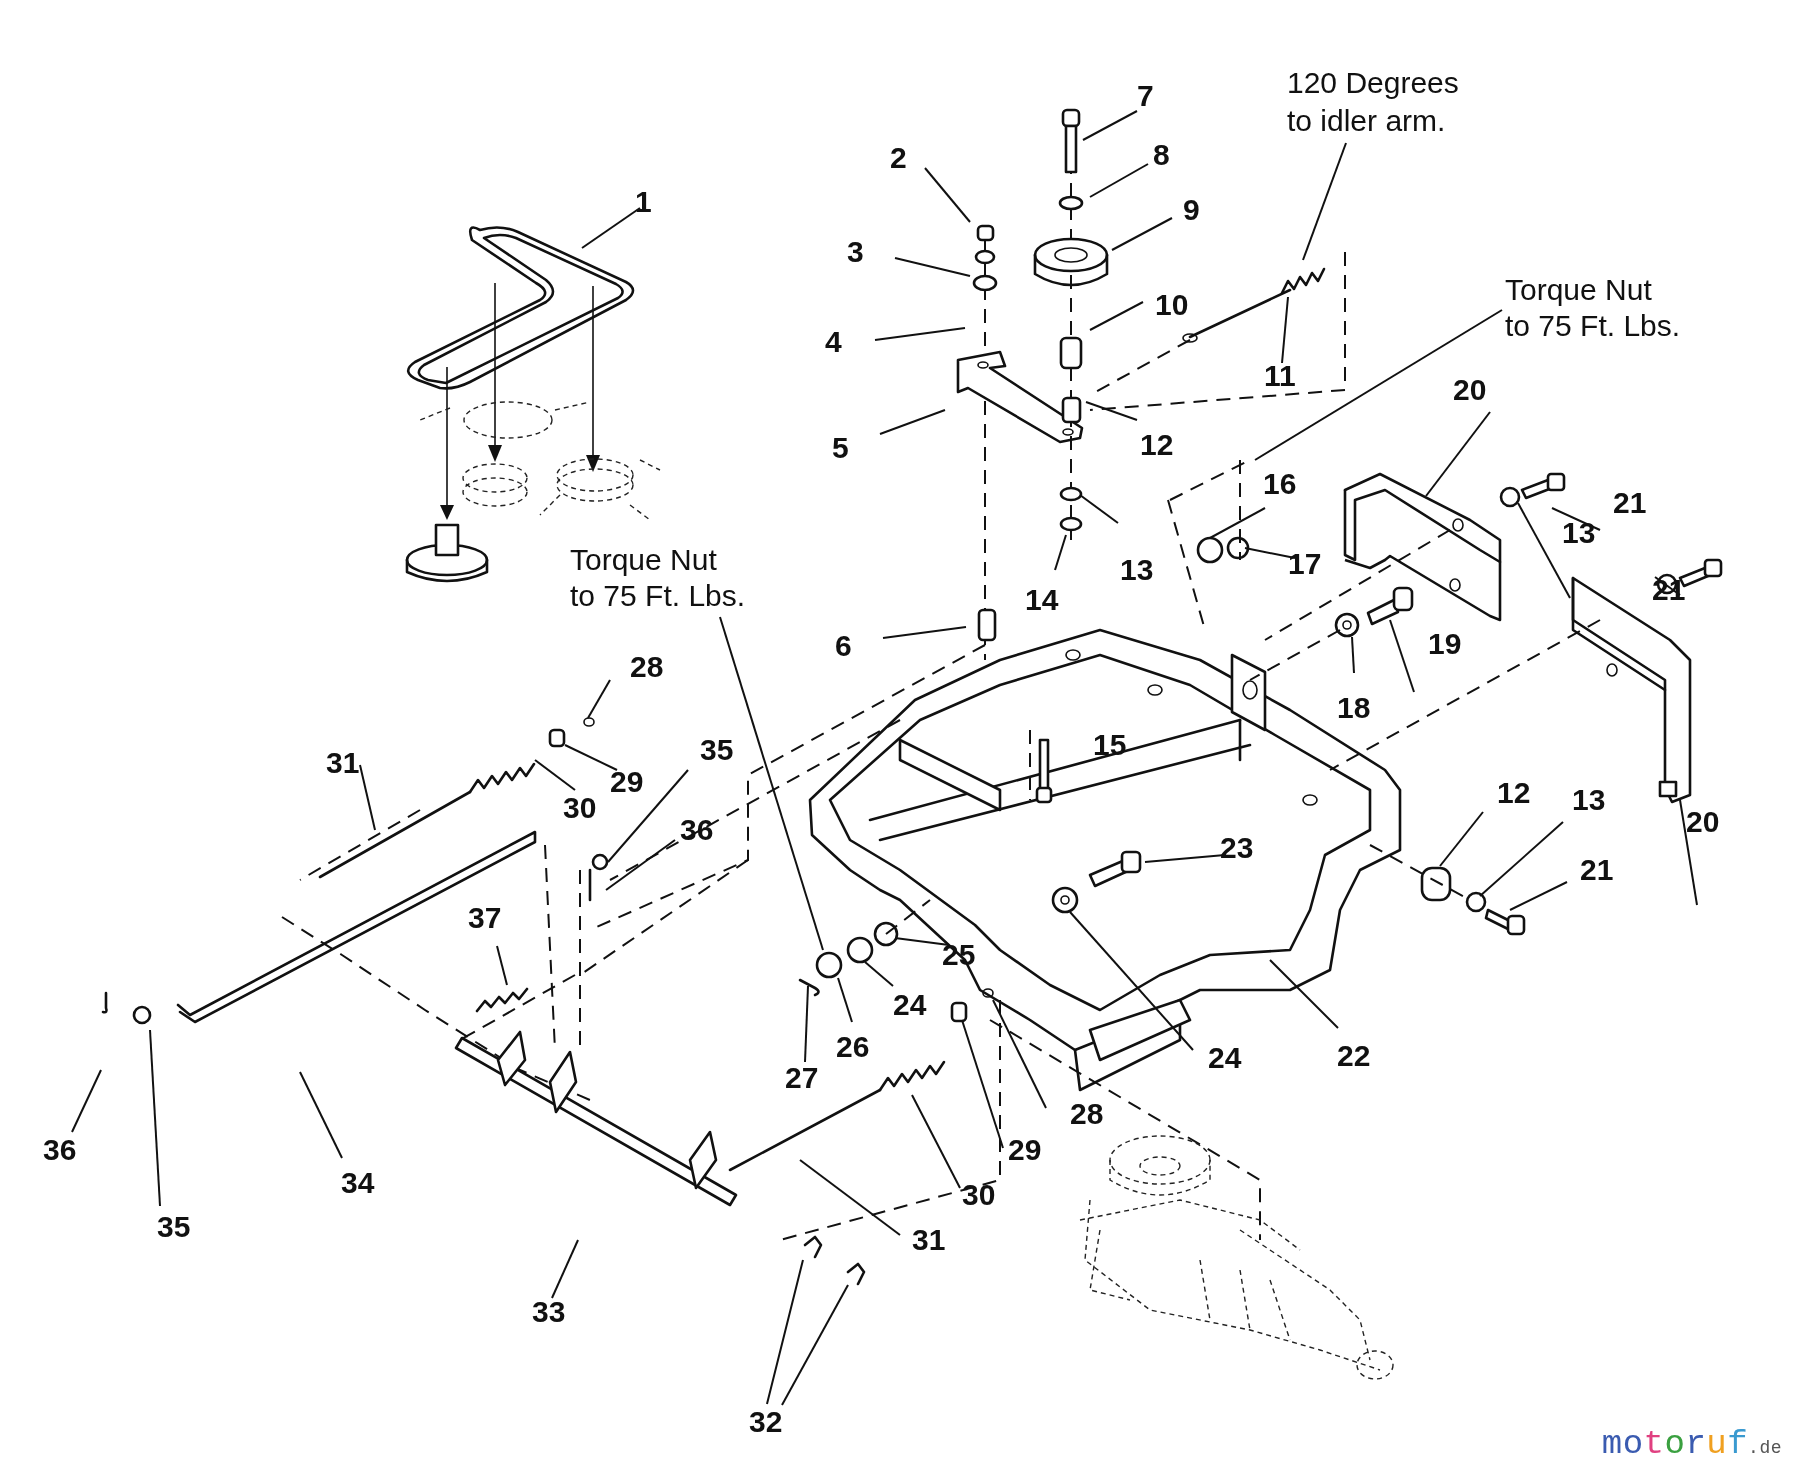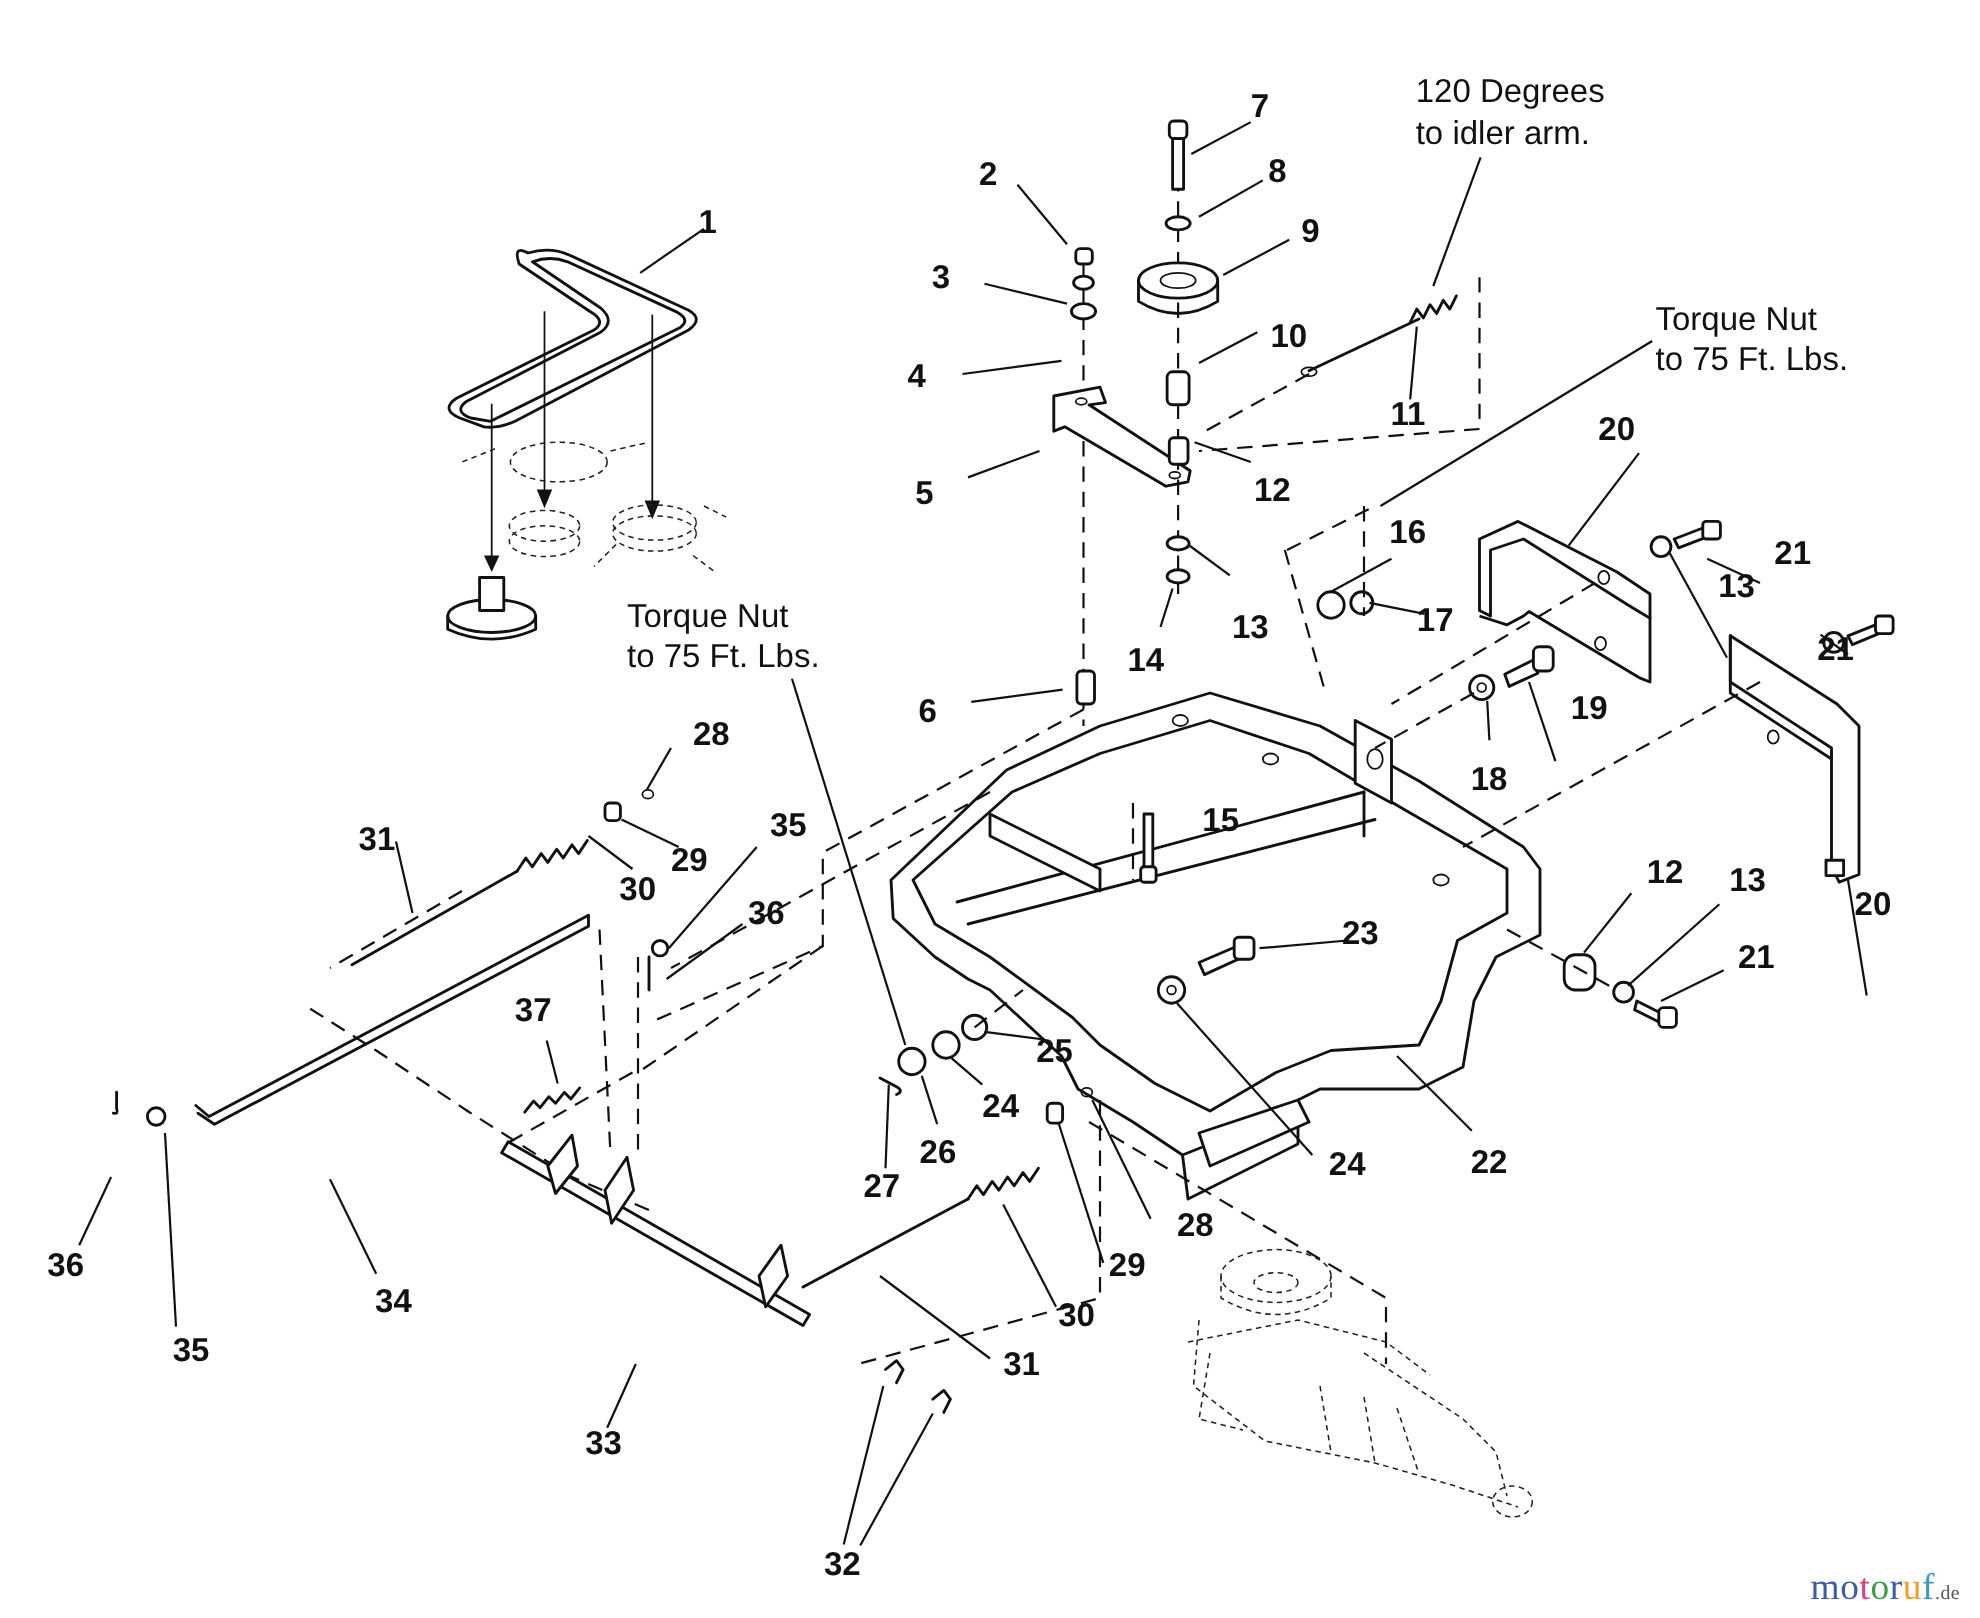--- a/index.html
+++ b/index.html
@@ -6,21 +6,21 @@
   body{width:1800px;height:1471px;overflow:hidden;position:relative;font-family:"Liberation Sans",sans-serif;}
   #diagram{position:absolute;left:0;top:0;width:1800px;height:1471px;}
   .lbl{font-family:"Liberation Sans",sans-serif;font-weight:bold;font-size:30px;fill:#111;transform-box:fill-box;}
   .note{font-family:"Liberation Sans",sans-serif;font-size:30px;fill:#111;}
   .part{fill:none;stroke:#111;stroke-width:2.6;stroke-linejoin:round;stroke-linecap:round;}
   .part-fill{fill:#fff;stroke:#111;stroke-width:2.6;stroke-linejoin:round;}
   .thin{fill:none;stroke:#111;stroke-width:1.6;}
   .dash{fill:none;stroke:#111;stroke-width:2;stroke-dasharray:14 9;}
   .dot{fill:none;stroke:#222;stroke-width:1.4;stroke-dasharray:5 4;}
   .leader{stroke:#111;stroke-width:2;fill:none;}
-  .brand{position:absolute;right:18px;bottom:8px;font-family:Liberation Serif, serif;font-size:34px;letter-spacing:0.5px;}
+  .brand{position:absolute;right:18px;bottom:8px;font-family:Liberation Mono, monospace;font-size:34px;letter-spacing:0.5px;}
   .brand small{font-size:18px;color:#555;}
 </style>
 </head>
 <body>
 
 <svg id="diagram" viewBox="0 0 1800 1471" xmlns="http://www.w3.org/2000/svg">
 
   <g>
     <path class="part" d="M480,230 Q466,222 472,240 L536,283 Q552,292 540,300 L415,362 Q400,372 418,380 L440,388 Q454,390 470,382 L626,300 Q640,290 626,282 L518,232 Q500,224 480,230 Z"></path>
     <path class="part" d="M484,238 L546,280 Q560,292 546,302 L424,365 Q412,374 428,380 L446,383 L618,298 Q628,291 616,284 L516,238 Q500,232 484,238 Z"></path>

